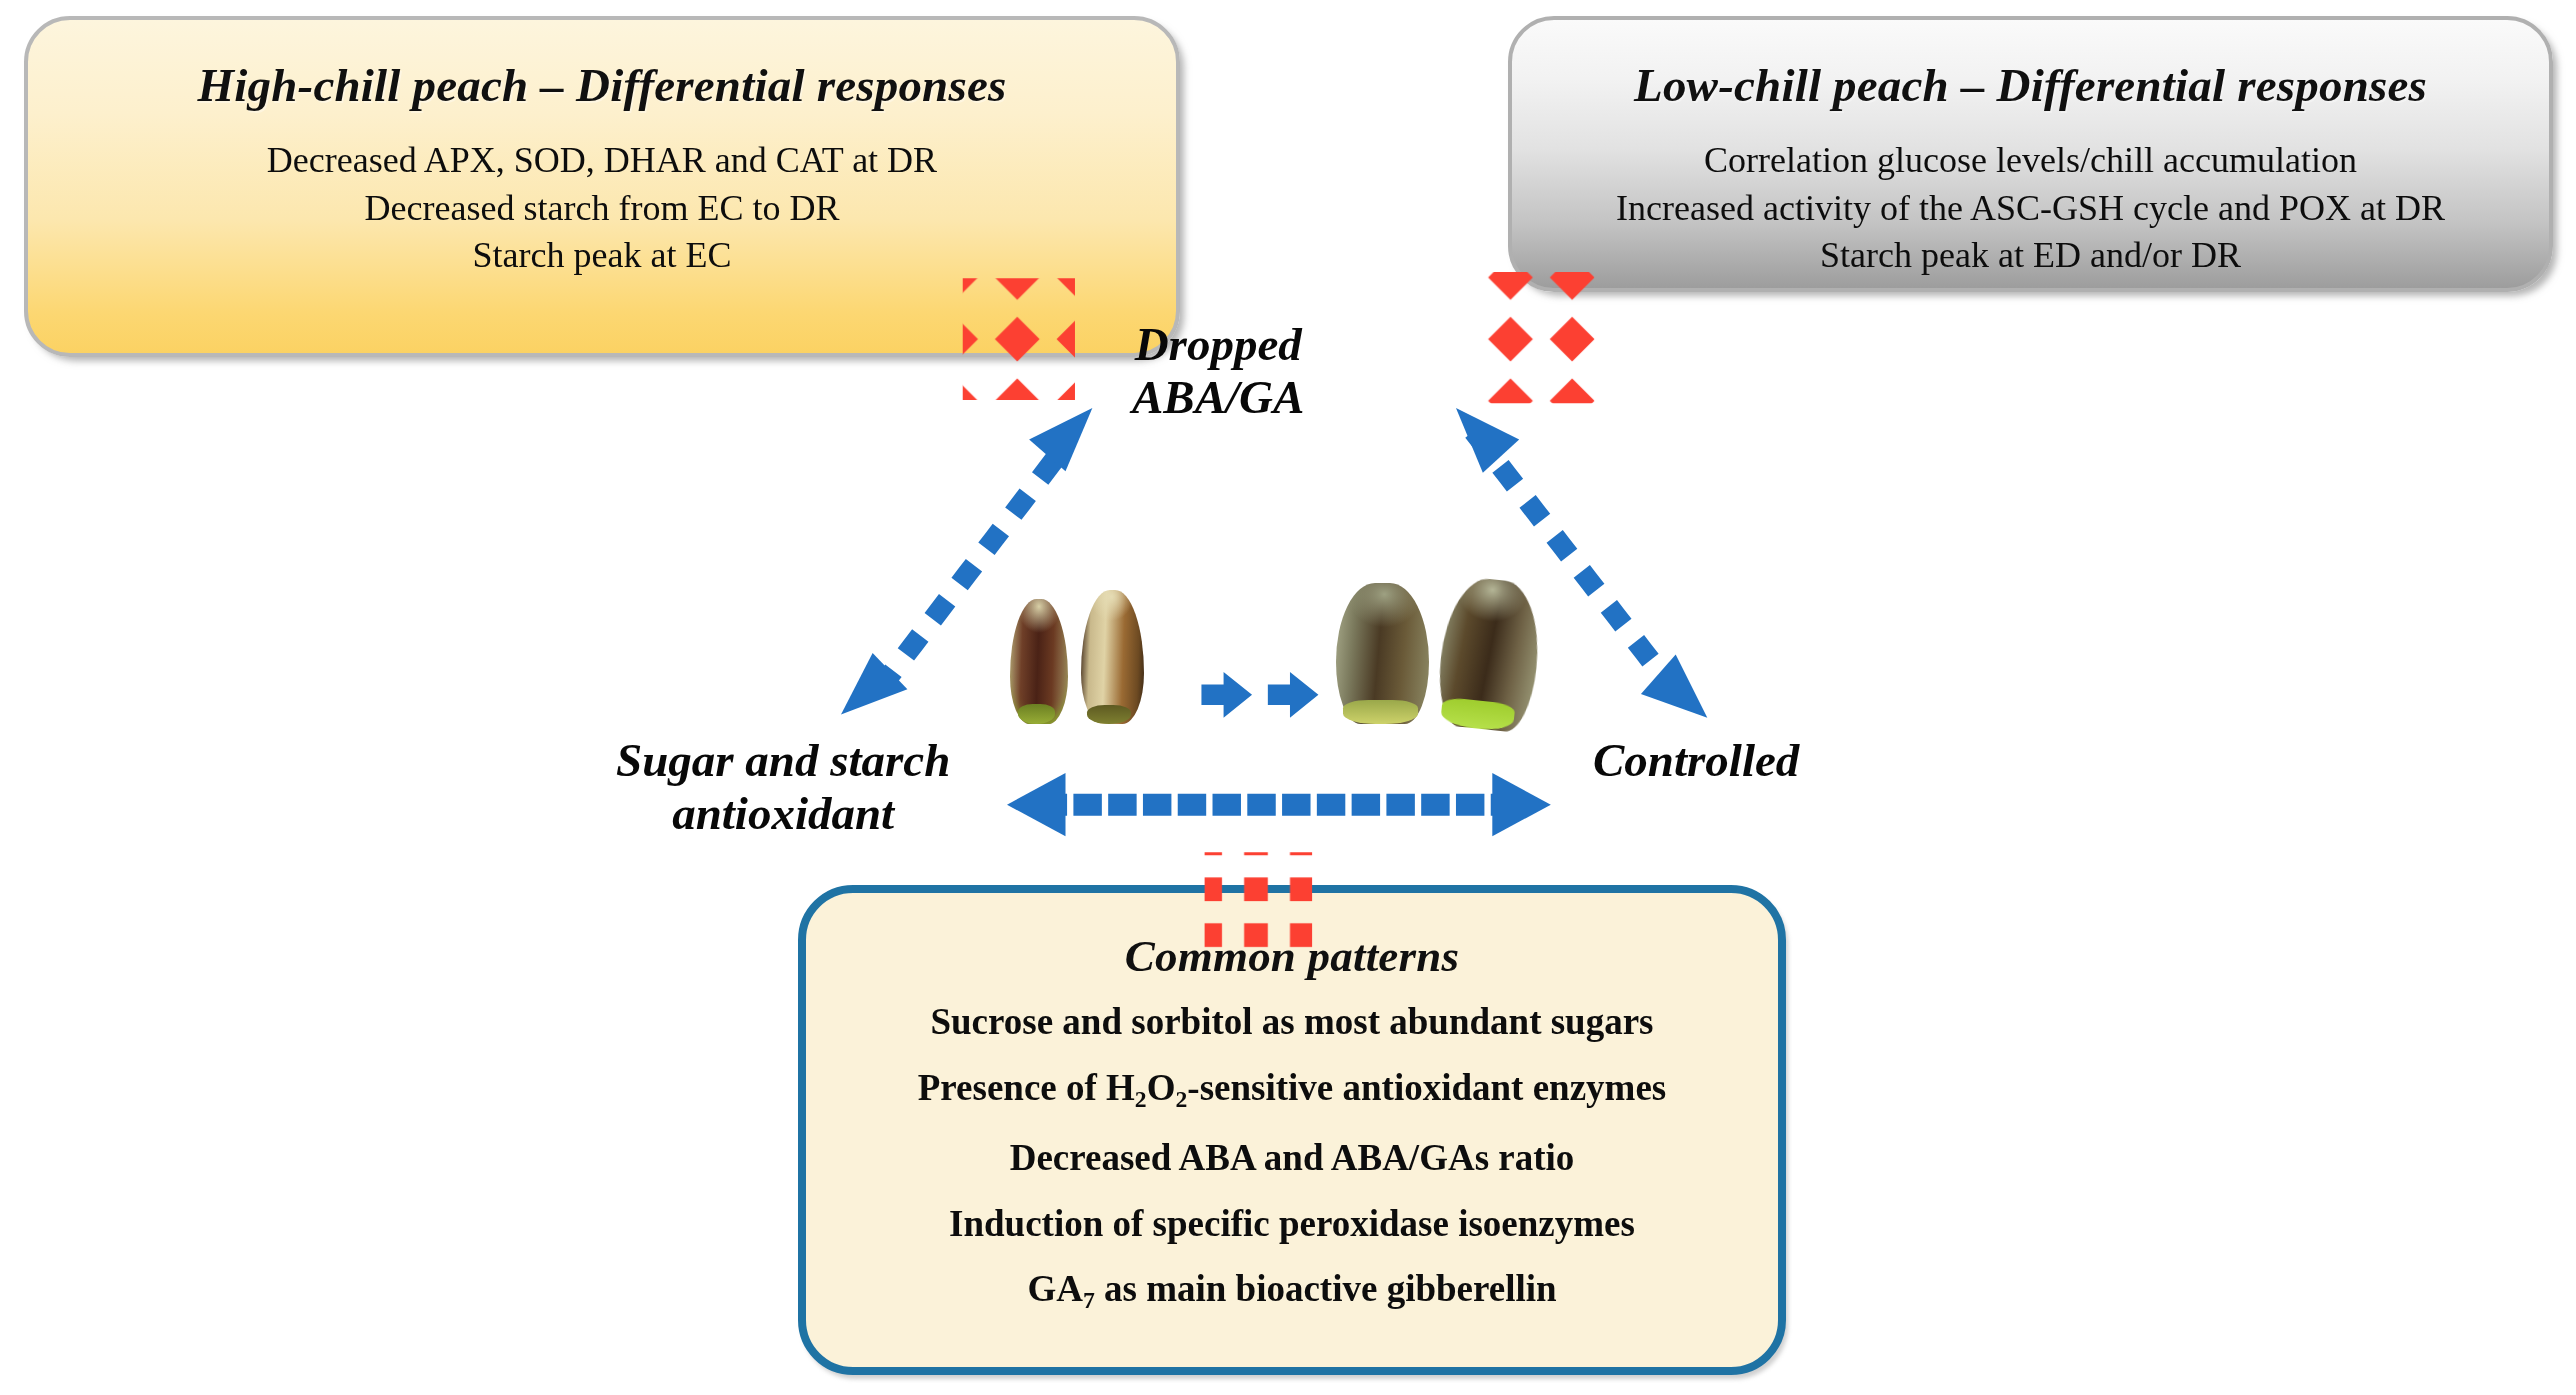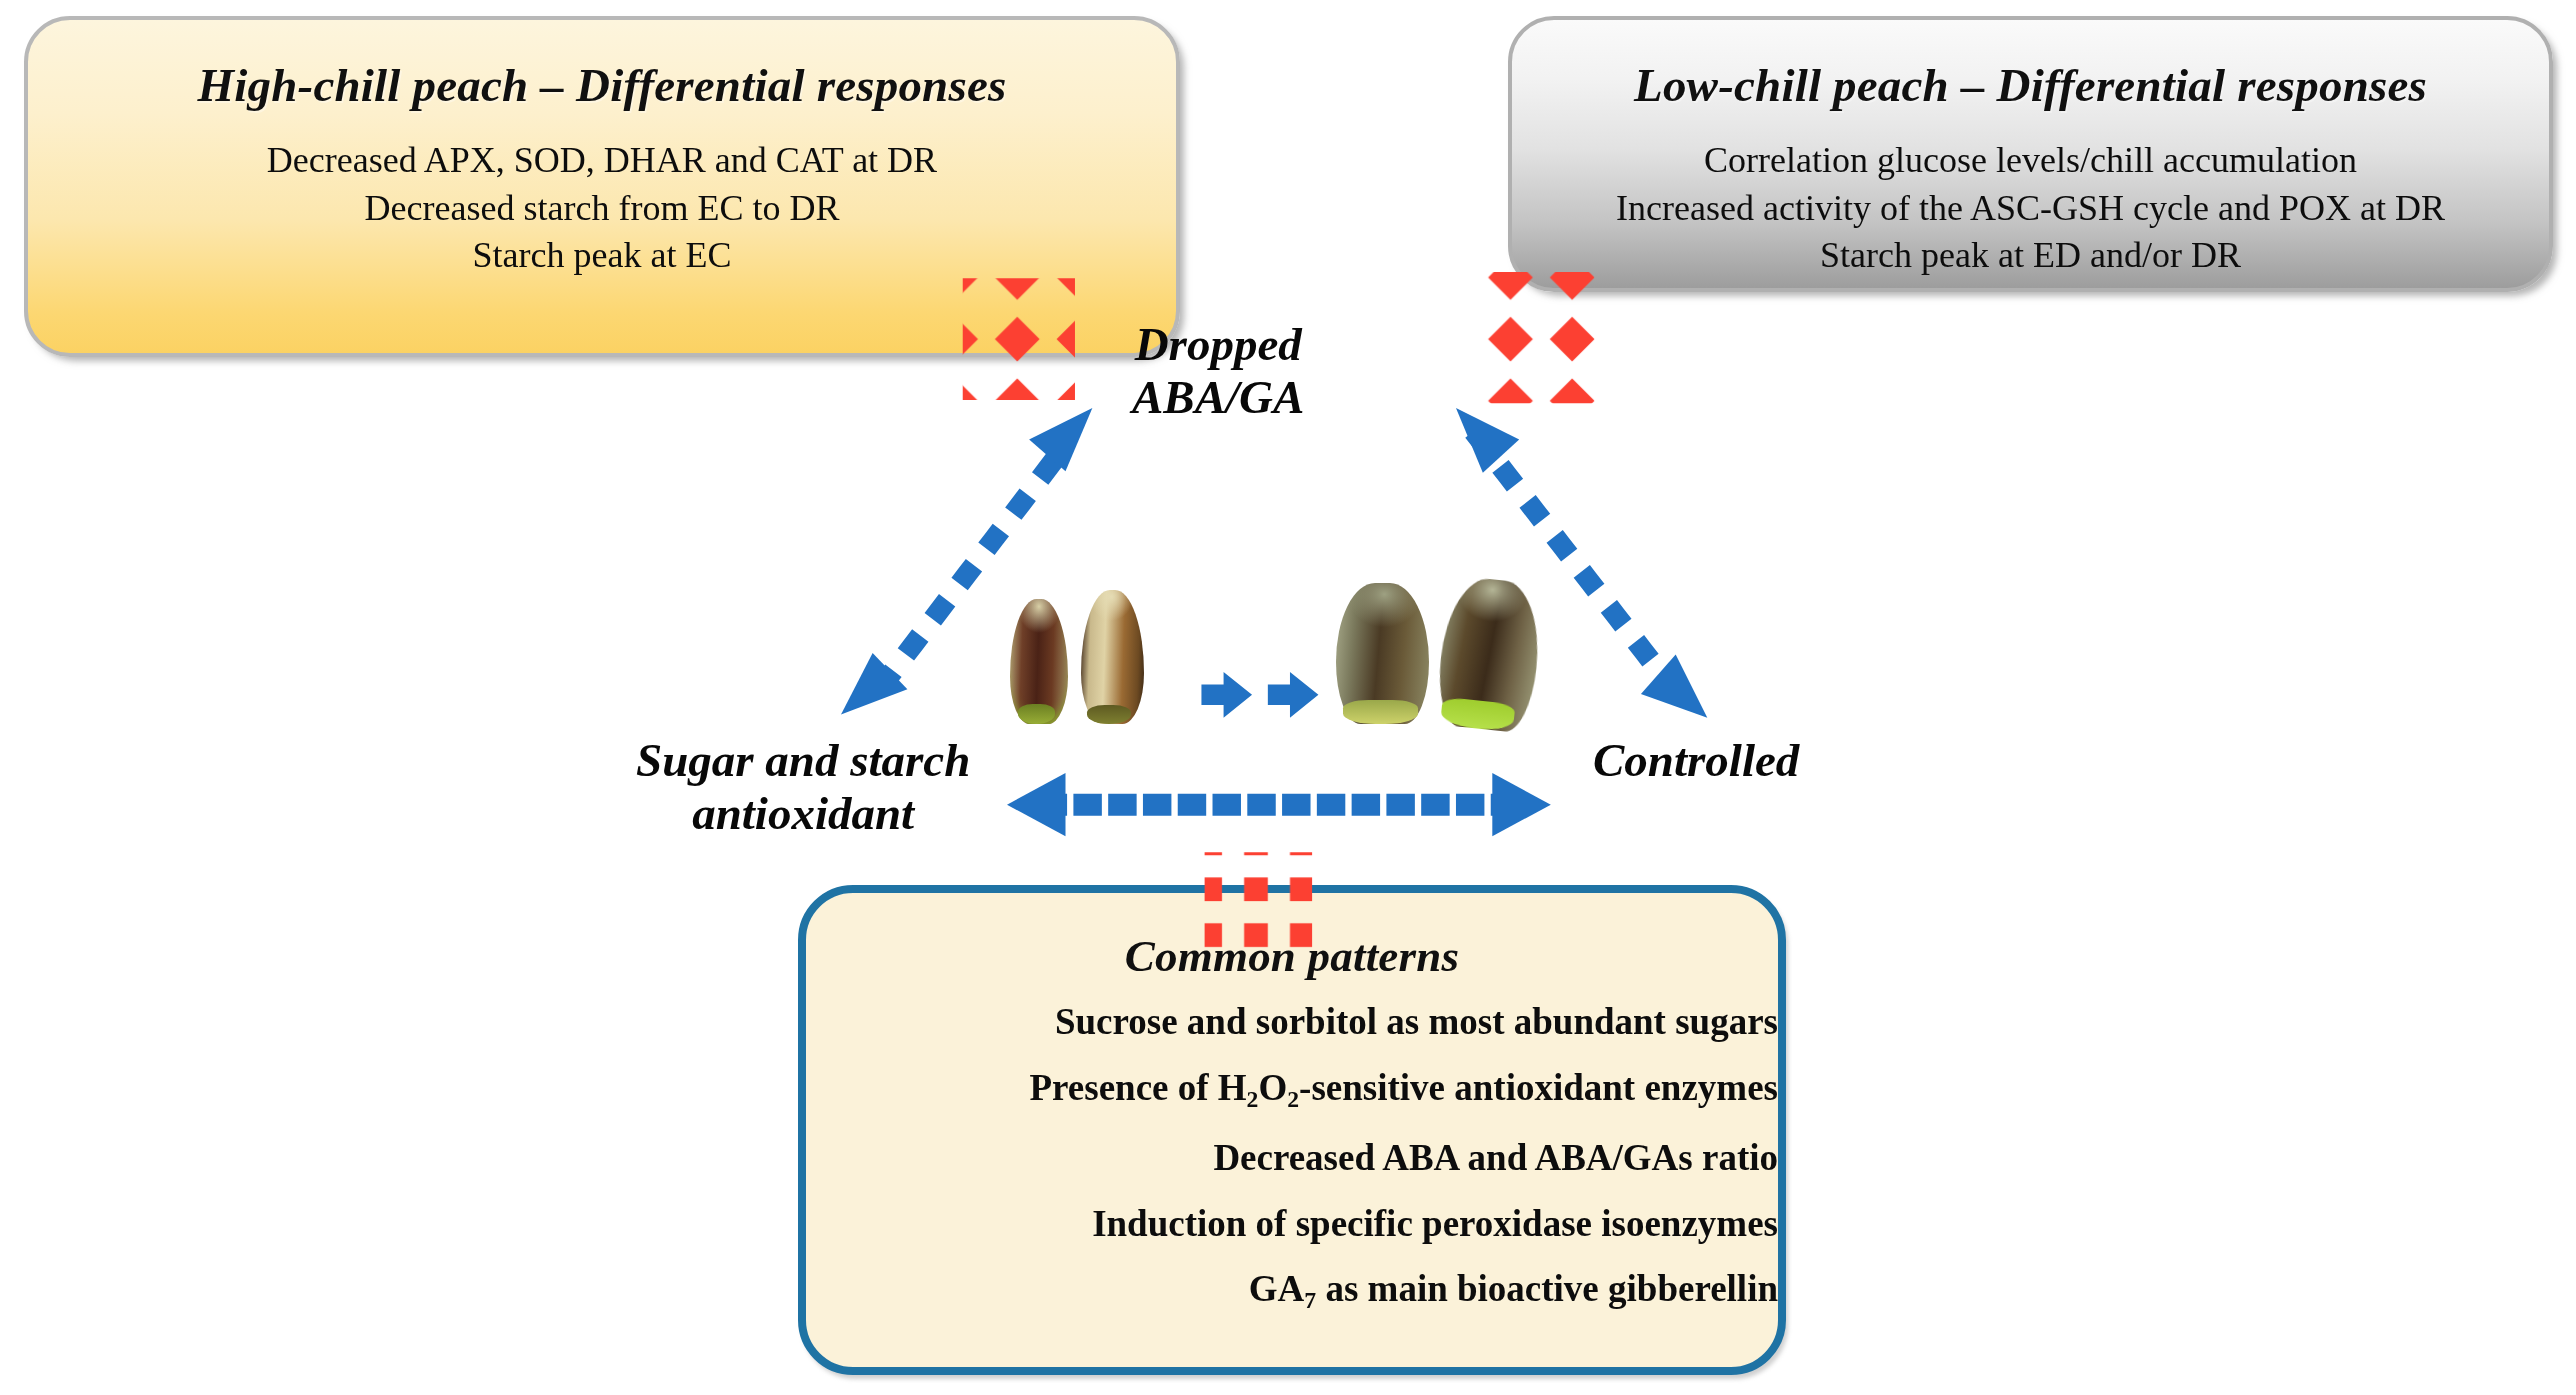--- a/index.html
+++ b/index.html
@@ -49,34 +49,34 @@
   #panel-common .panel-title{
     font-size:45px;line-height:1;margin-top:41px;
   }
   .panel-lines{margin-top:27px;}
   #panel-common .panel-lines{margin-top:24px;}
   .panel-line{
     font-size:36px;line-height:1.32;color:#0d0d0d;
     white-space:nowrap;
   }
   #panel-common .panel-line{
-    font-weight:bold;font-size:37px;line-height:1;margin-top:28.5px;text-align:right;
+    font-weight:bold;font-size:37px;line-height:1;margin-top:28.5px;
   }
   #panel-common .panel-line:first-child{margin-top:17.4px;}
   sub{font-size:.64em;vertical-align:-.28em;}
 
   
   .node-label{
     position:absolute;
     font-style:italic;font-weight:bold;
     color:#080808;font-size:47px;line-height:1.12;
     text-align:center;white-space:nowrap;
   }
   #label-aba{left:1132px;top:318px;}
-  #label-sugar{left:636px;top:734px;}
+  #label-sugar{left:616px;top:734px;}
   #label-ox{left:1593px;top:734px;}
 
   
   .bud-group{position:absolute;}
   #buds-dormant{left:1005px;top:582px;width:174px;height:142px;}
   #buds-swollen{left:1336px;top:566px;width:198px;height:158px;}
   .bud{
     position:absolute;bottom:0;
     border-radius:46% 46% 34% 34% / 62% 62% 38% 38%;
     filter:blur(0.3px);

